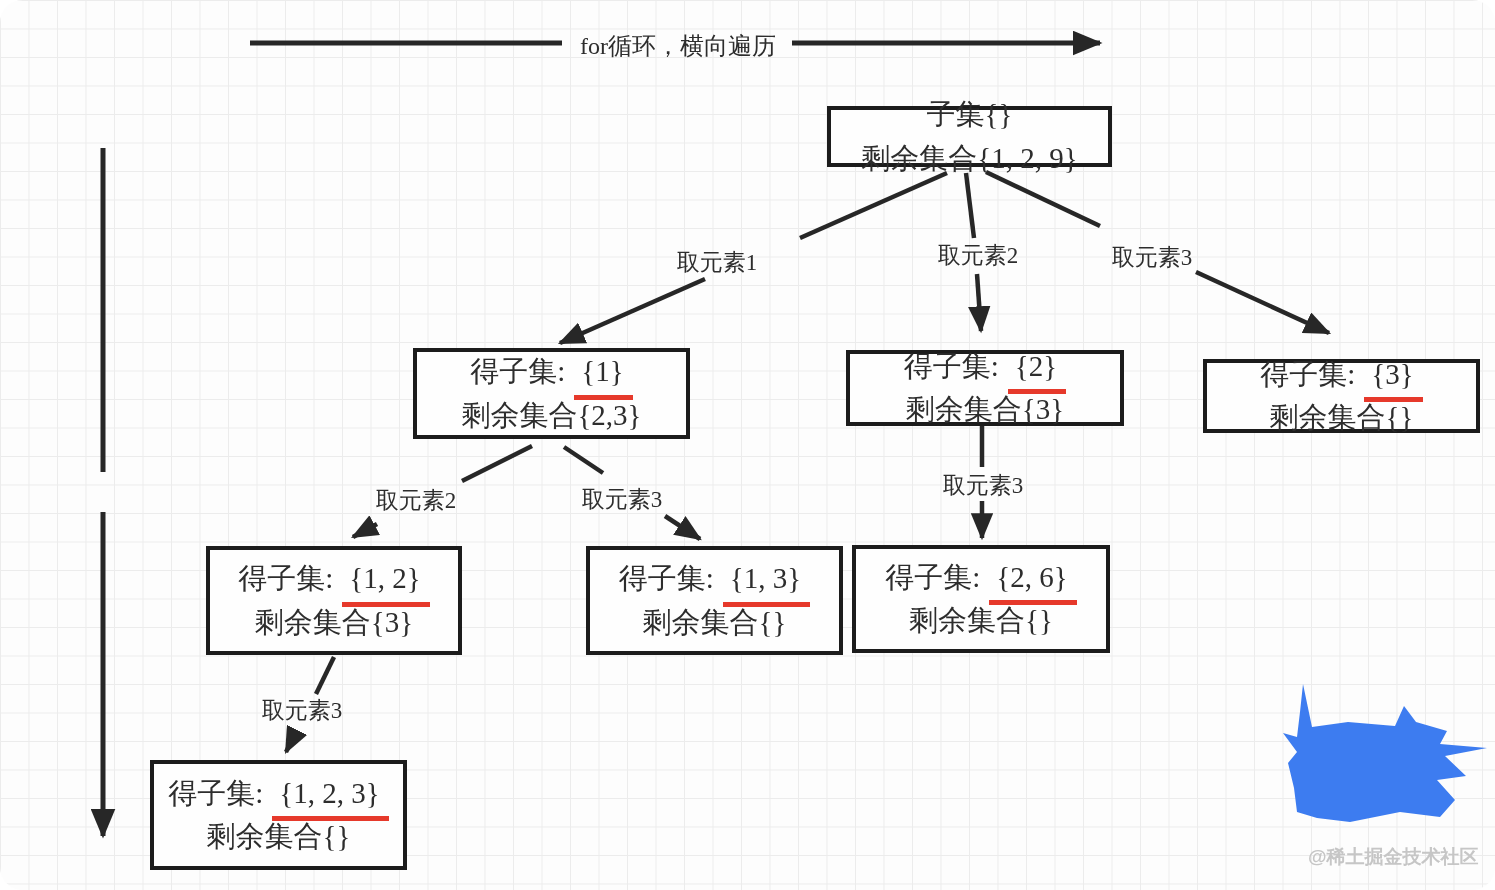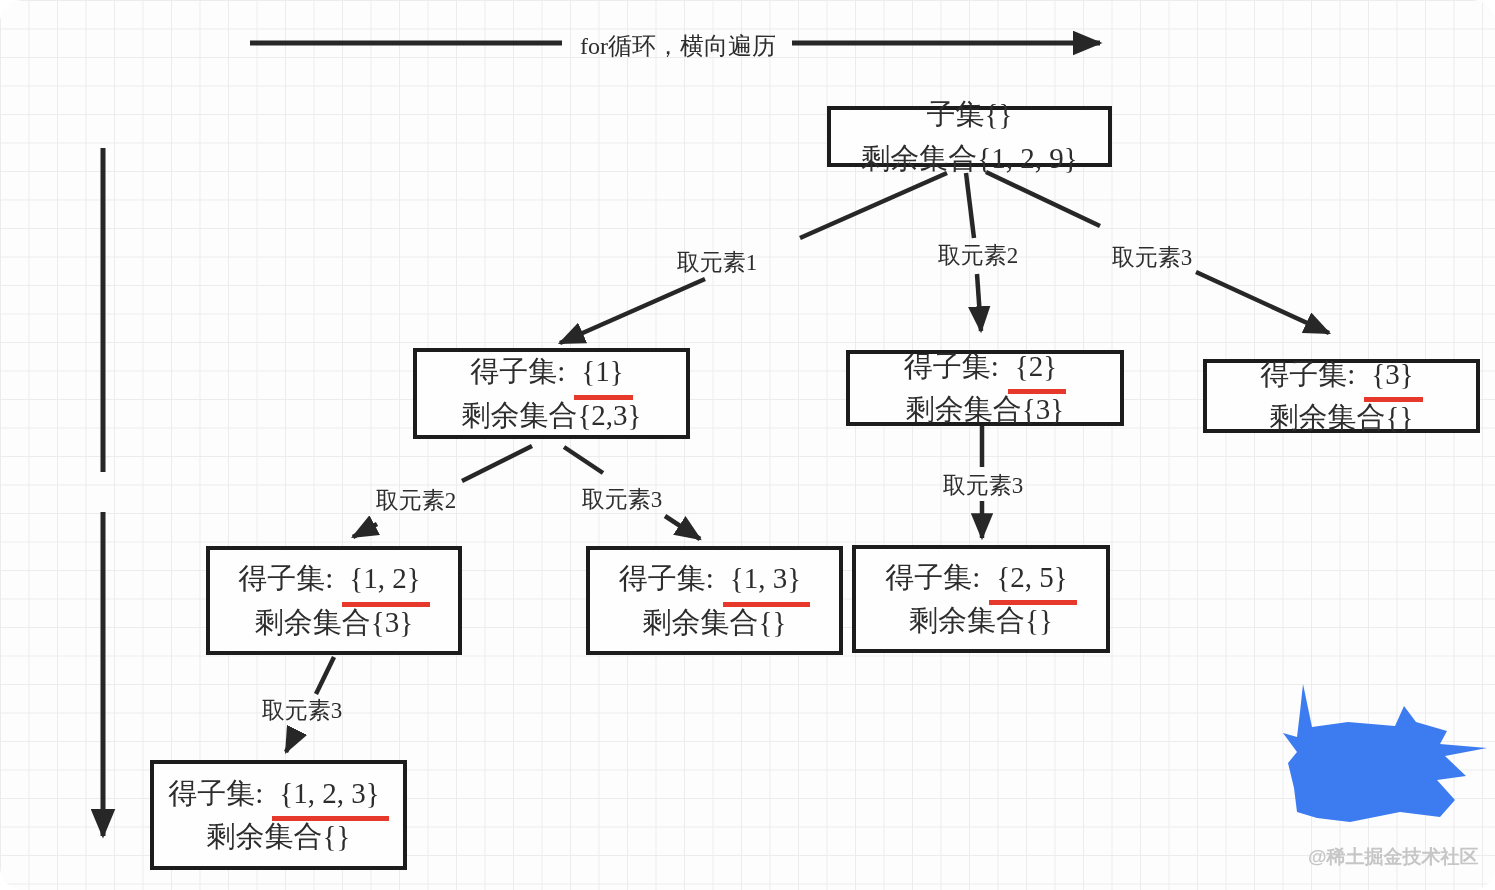--- a/index.html
+++ b/index.html
@@ -121,21 +121,21 @@
     <div><span class="prefix">得子集:</span><span class="subset">{1, 2}</span></div>
     <div>剩余集合{3}</div>
   </div>
 
   <div class="node" style="left:563px;top:546px;width:249px;height:101px;margin-left:23px;">
     <div><span class="prefix">得子集:</span><span class="subset">{1, 3}</span></div>
     <div>剩余集合{}</div>
   </div>
 
   <div class="node" style="left:852px;top:545px;width:250px;height:100px;">
-    <div><span class="prefix">得子集:</span><span class="subset">{2, 5}</span></div>
+    <div><span class="prefix">得子集:</span><span class="subset">{2, 6}</span></div>
     <div>剩余集合{}</div>
   </div>
 
   <div class="node" style="left:150px;top:760px;width:249px;height:102px;">
     <div><span class="prefix">得子集:</span><span class="subset">{1, 2, 3}</span></div>
     <div>剩余集合{}</div>
   </div>
 
   <div class="edge-label" style="left:717px;top:262px;">取元素1</div>
   <div class="edge-label" style="left:978px;top:255px;">取元素2</div>

